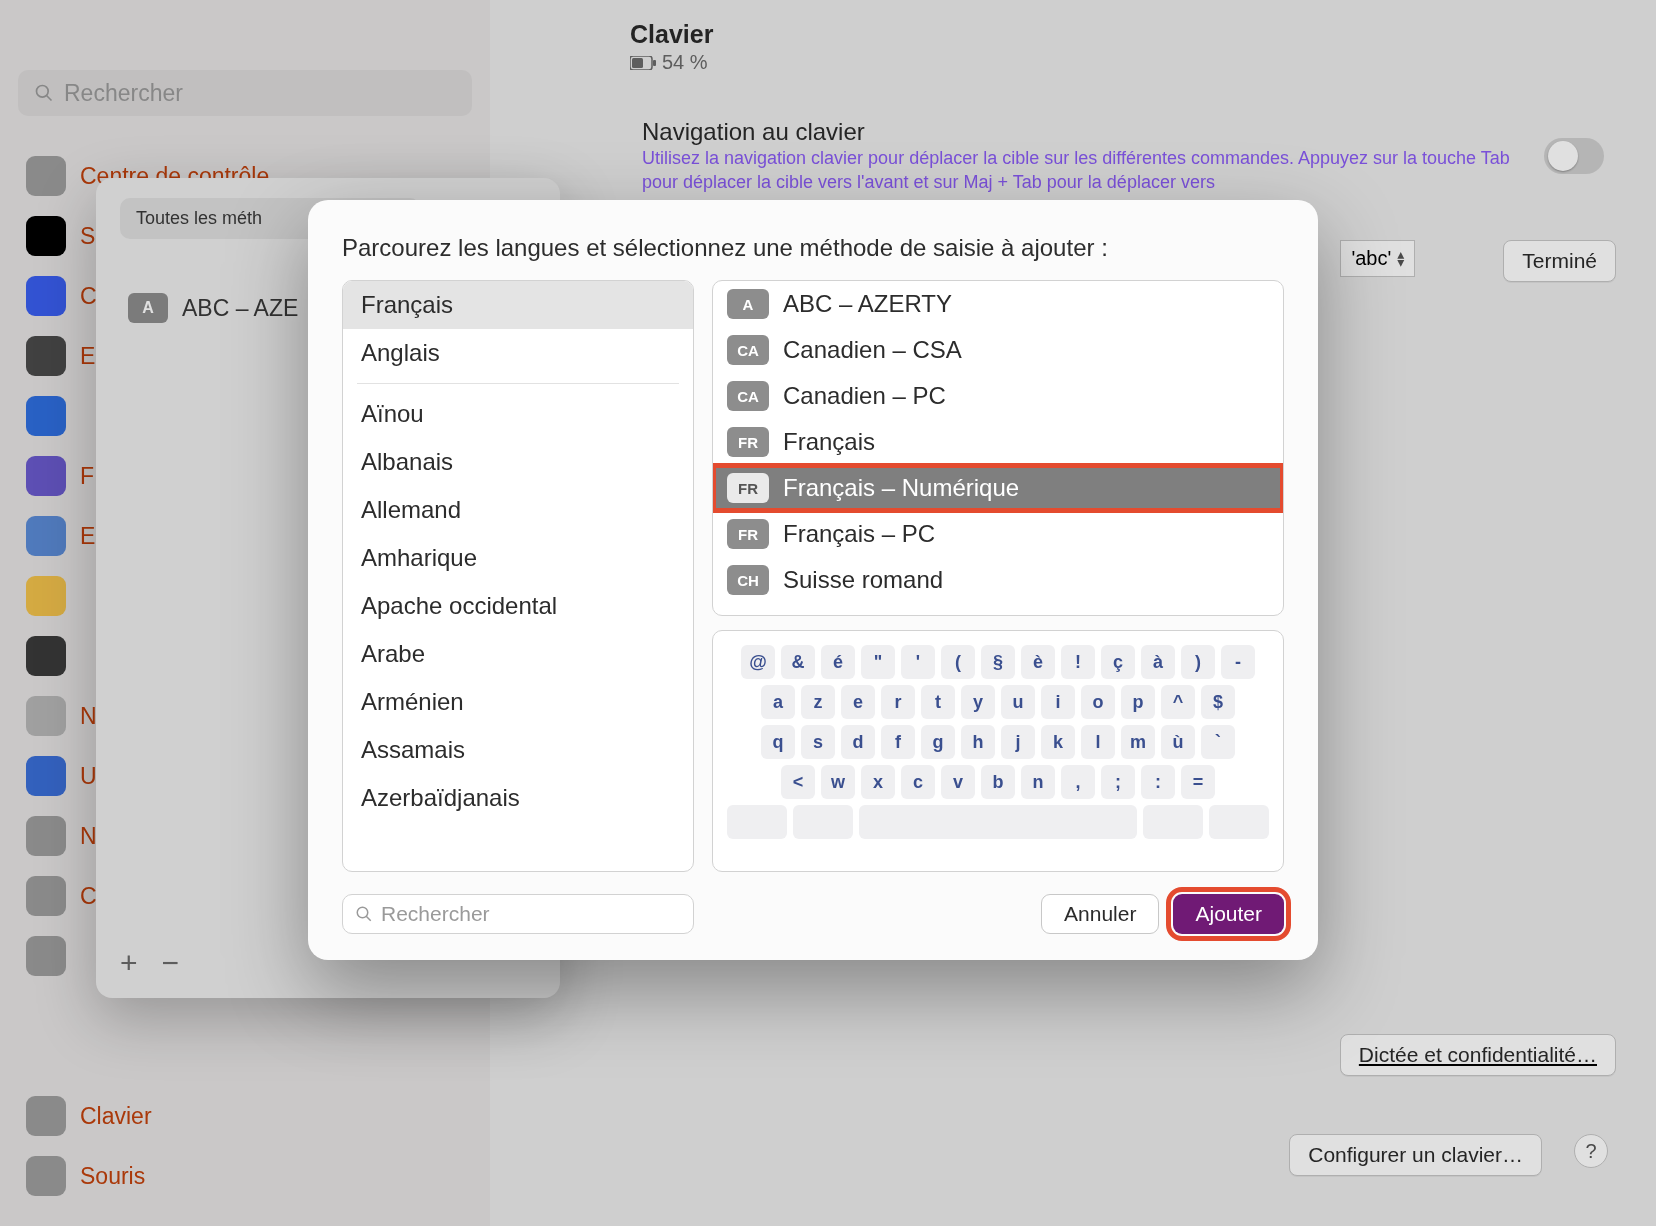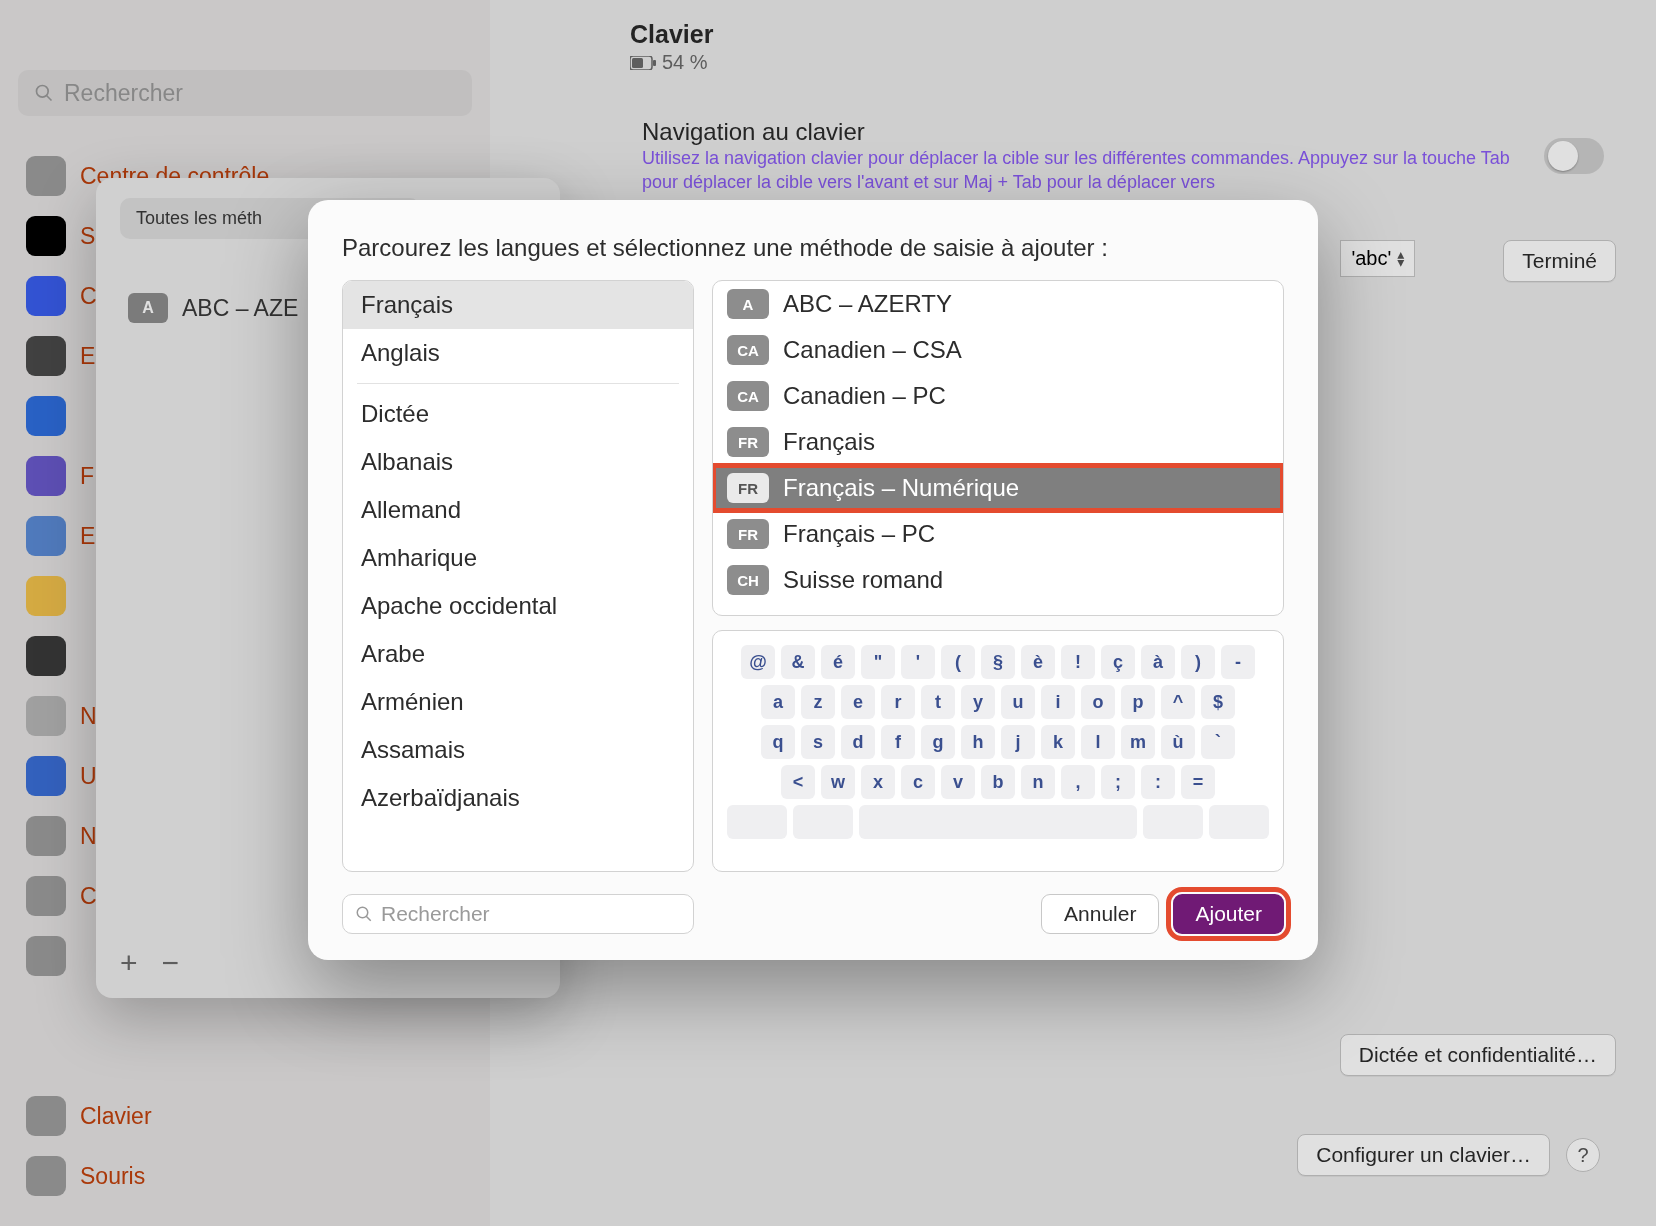--- a/index.html
+++ b/index.html
@@ -192,24 +192,24 @@
         <span class="chev">▴<br>▾</span>
       </div>
       <div class="stepper-btn">
         <span>'abc'</span>
         <span class="chev">▴<br>▾</span>
       </div>
       <div style="height:10px"></div>
       <div class="pill-btn">Terminé</div>
     </div>
 
-    <div style="position:absolute; right:40px; bottom:150px;">
+    <div style="position:absolute; right:40px; bottom:150px;text-decoration:underline;">
       <div class="pill-btn">Dictée et confidentialité…</div>
     </div>
-    <div style="position:absolute; right:56px; bottom:50px; display:flex; gap:16px; align-items:center;">
+    <div style="position:absolute; right:48px; bottom:50px; display:flex; gap:32px; align-items:flex-start;">
       <div class="pill-btn">Configurer un clavier…</div>
       <div class="help-circle">?</div>
     </div>
   </div>
 
   <div class="dim-overlay"></div>
 
   <div class="panel-secondary">
     <div class="seg-pill">Toutes les méth</div>
     <div class="input-item" style="margin-top:40px;">
@@ -222,21 +222,21 @@
     </div>
   </div>
 
   <div class="sheet">
     <div class="sheet-title">Parcourez les langues et sélectionnez une méthode de saisie à ajouter :</div>
     <div class="sheet-body">
       <div class="lang-col" id="lang-col">
           <div class="lang-item selected">Français</div>
           <div class="lang-item">Anglais</div>
           <div class="lang-divider"></div>
-          <div class="lang-item">Dictée</div>
+          <div class="lang-item">Aïnou</div>
           <div class="lang-item">Albanais</div>
           <div class="lang-item">Allemand</div>
           <div class="lang-item">Amharique</div>
           <div class="lang-item">Apache occidental</div>
           <div class="lang-item">Arabe</div>
           <div class="lang-item">Arménien</div>
           <div class="lang-item">Assamais</div>
           <div class="lang-item">Azerbaïdjanais</div>
         </div>
       <div class="layout-col">

